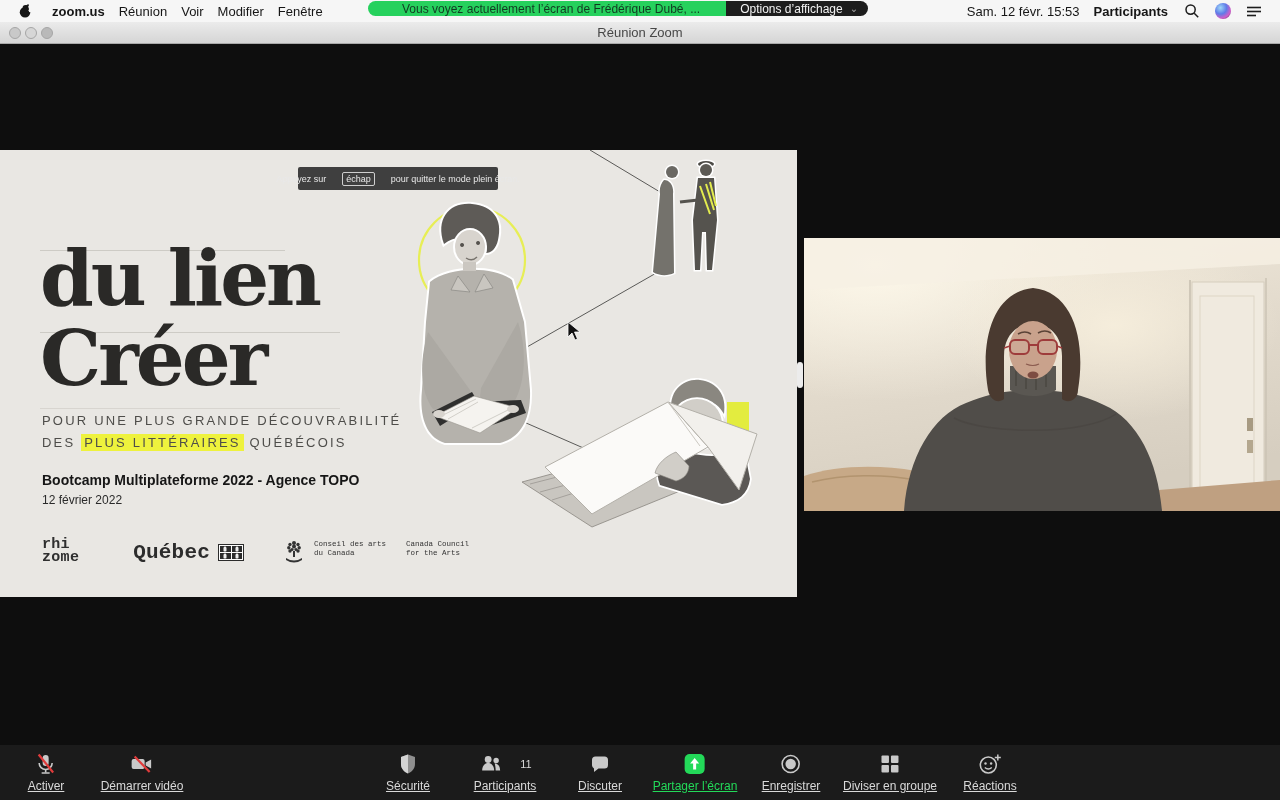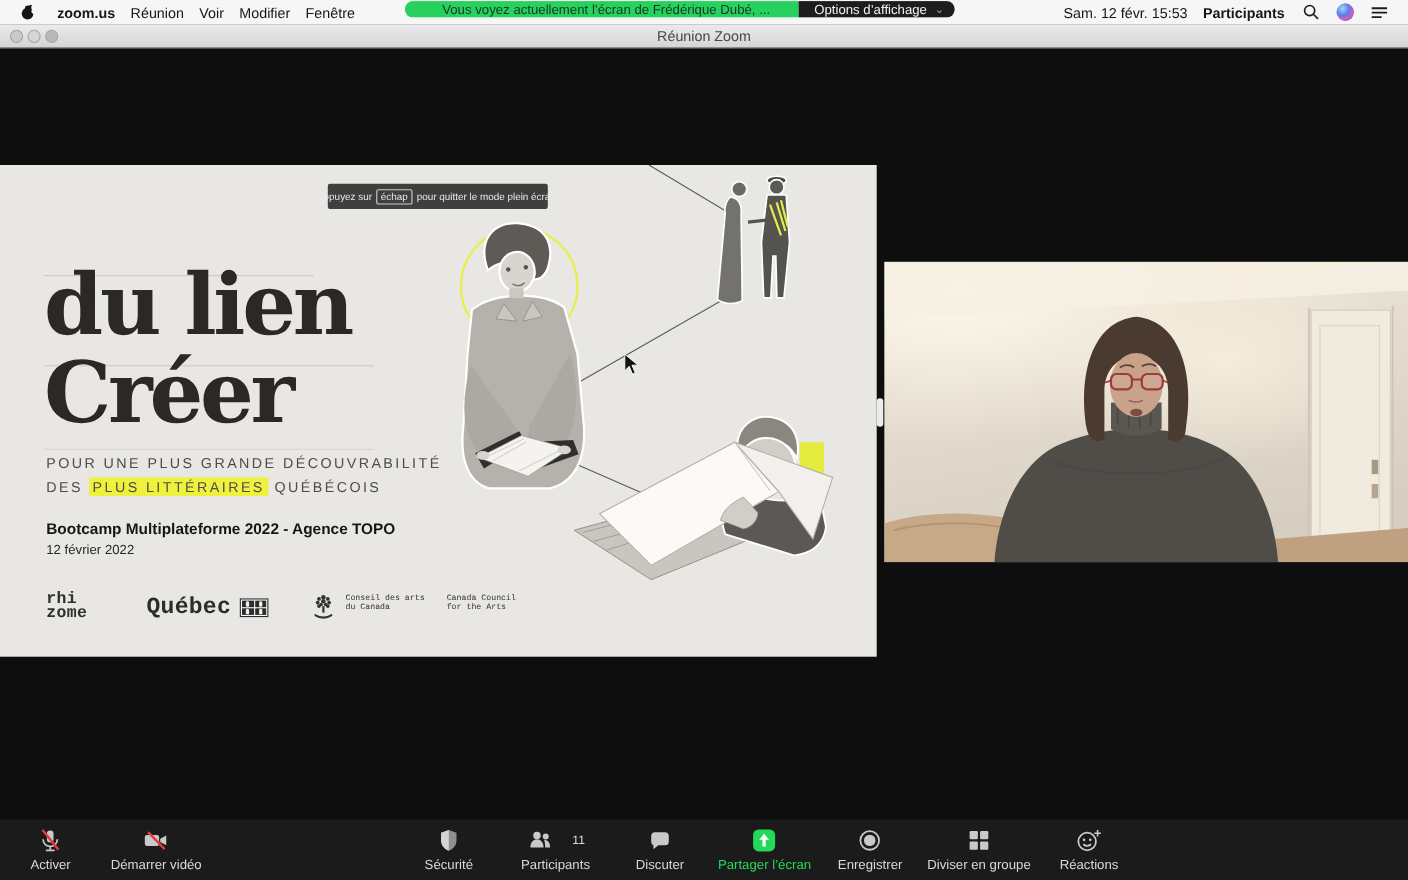--- a/index.html
+++ b/index.html
@@ -34,21 +34,21 @@
                     font-size:13px; color:#474747; }
   .traffic { position:absolute; top:5px; width:12px; height:12px; border-radius:50%;
              border:1px solid #a6a6a6; background:#c9c9c9; }
   .t1{left:9px;} .t2{left:25px;background:#d6d6d6;} .t3{left:41px;background:#b9b9b9;}
 
   
   .slide { position:absolute; top:150px; left:0; width:797px; height:447px; background:#e9e7e3; overflow:hidden; }
   .slide-illustration { position:absolute; top:0; left:0; }
   .esc-tooltip { position:absolute; left:298px; top:17px; width:200px; height:23px; background:#3f3f3f;
                  border-radius:2px; color:#e8e8e8; font-size:9px; display:flex; align-items:center;
-                 justify-content:center; gap:4px; white-space:nowrap; z-index:5; }
+                 justify-content:center; gap:16px; white-space:nowrap; z-index:5; }
   .esc-key { border:1px solid #cfcfcf; border-radius:2px; padding:0 3px; line-height:12px; }
   .rule-line { position:absolute; left:40px; height:1px; background:rgba(60,55,45,0.16); }
   .slide-title { position:absolute; left:40px; top:88px; font-family:"DejaVu Serif", serif; font-weight:700;
                  font-size:77px; line-height:80px; letter-spacing:-3px; color:#2a2927; z-index:3; }
   .slide-subtitle { position:absolute; left:42px; top:260px; font-size:13px; letter-spacing:2.2px;
                     line-height:22px; color:#4e4d4a; font-weight:500; z-index:3; white-space:nowrap; }
   .hl { background:#eef23d; padding:1px 3px; }
   .slide-event { position:absolute; left:42px; top:322px; font-size:14px; font-weight:bold; color:#161616; z-index:3; }
   .slide-date  { position:absolute; left:42px; top:343px; font-size:12px; color:#2a2a2a; z-index:3; }
   .logos { position:absolute; left:42px; top:372px; height:42px; display:flex; align-items:flex-end; z-index:3;font-family:Liberation Mono, monospace; }
@@ -68,21 +68,21 @@
   .divider-handle { position:absolute; left:797px; top:362px; width:6px; height:26px;
                     background:#ececec; border-radius:3px; z-index:10; }
 
   
   .video-feed { position:absolute; left:804px; top:238px; width:476px; height:273px; background:#d8d0c3; overflow:hidden; }
 
   
   .toolbar { position:absolute; left:0; top:745px; width:1280px; height:55px; background:#1b1b1b; z-index:30; }
   .tb-item { position:absolute; top:6px; transform:translateX(-50%); text-align:center; cursor:default; }
   .tb-icon { height:26px; display:flex; align-items:center; justify-content:center; gap:16px; }
-  .tb-label { margin-top:2px; font-size:12px; color:#d9d9d9; white-space:nowrap; }
+  .tb-label { margin-top:2px; font-size:12px; color:#d9d9d9; white-space:nowrap;text-decoration:underline; }
   .tb-label.green { color:#23d959; }
   .tb-count { font-size:11px; color:#d9d9d9; }
 </style>
 </head>
 <body>
 
 <div class="screen">
 
   <div class="menubar">
     <span class="apple-logo">

